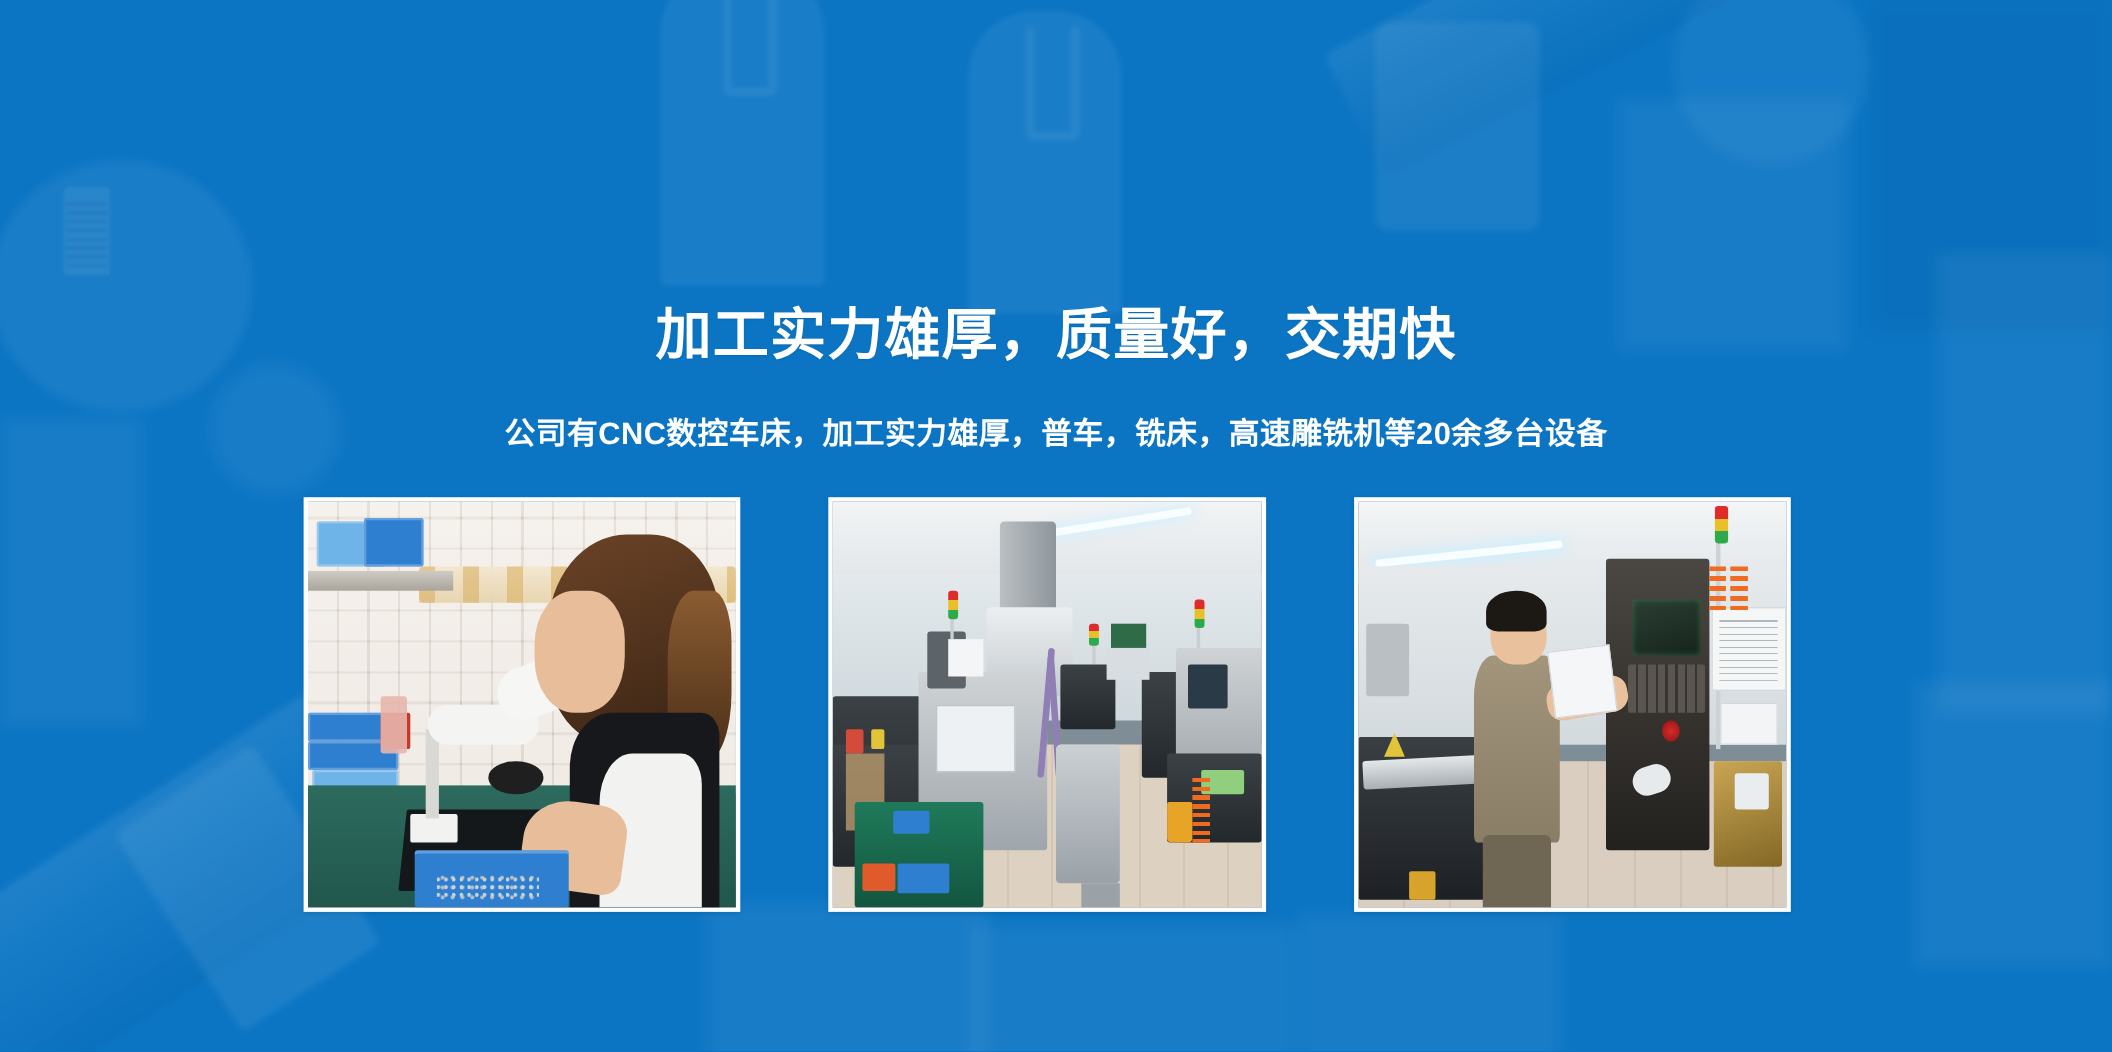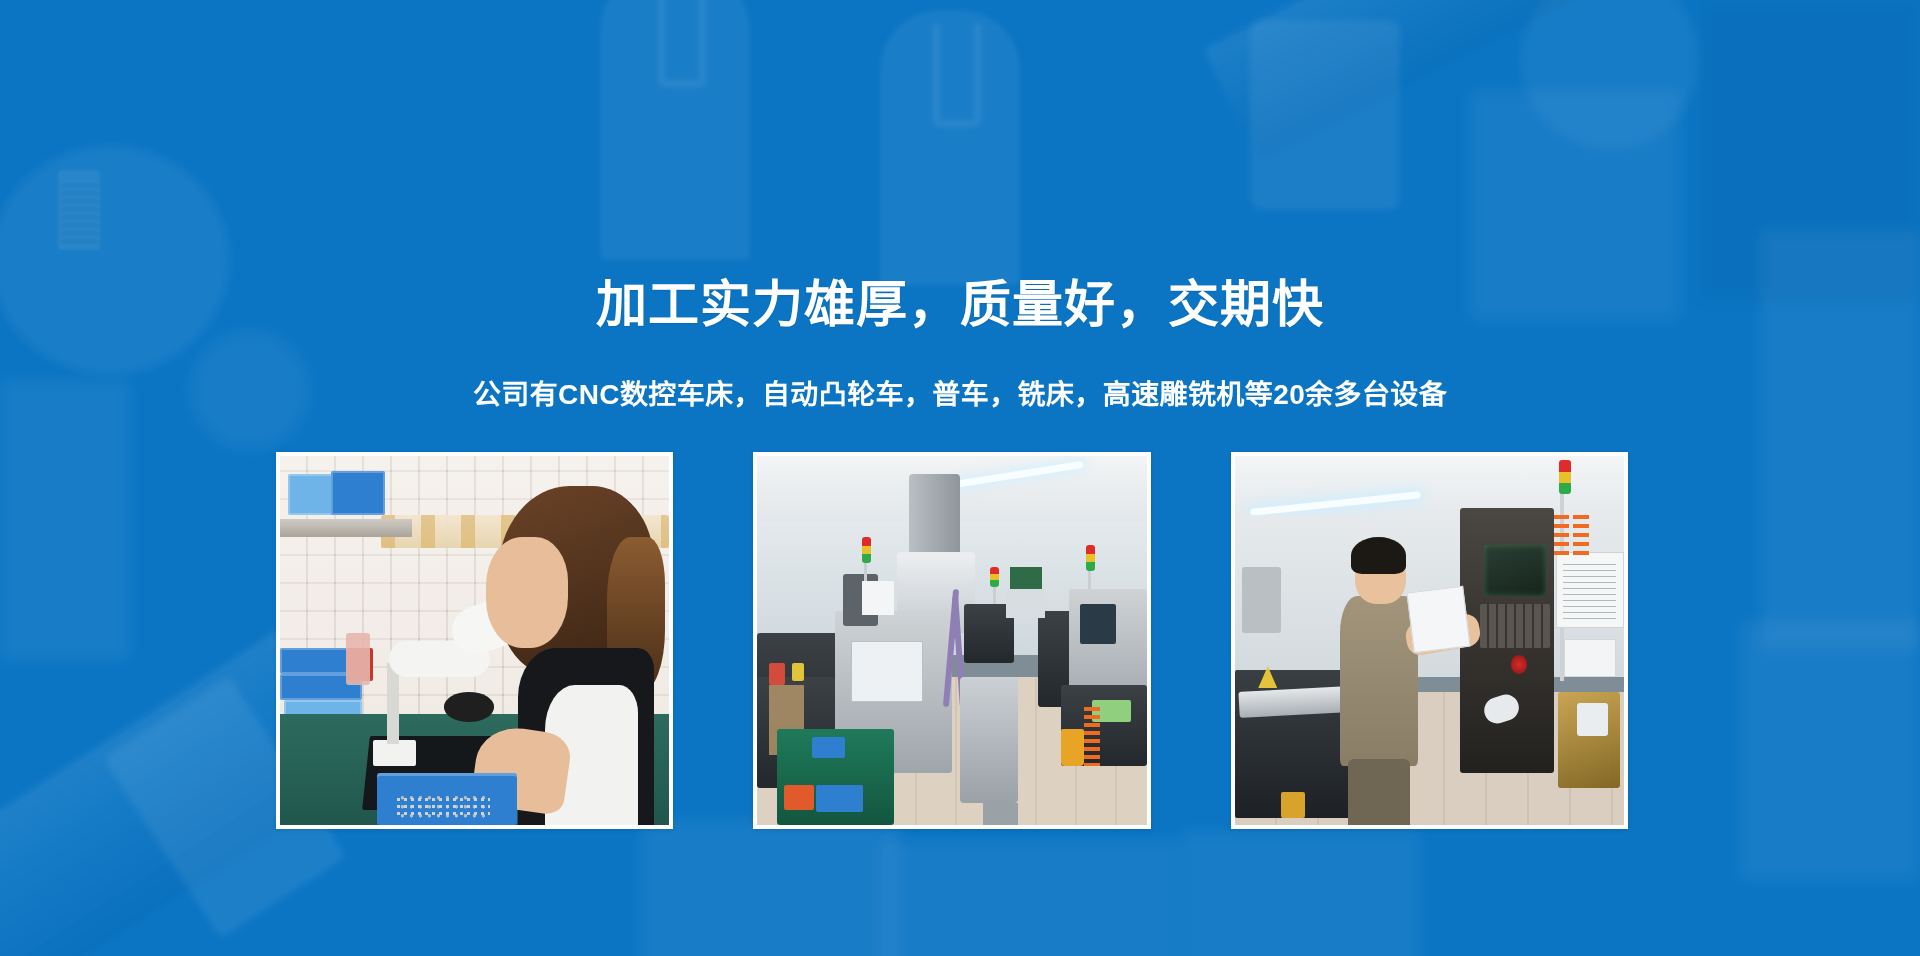--- a/index.html
+++ b/index.html
@@ -333,21 +333,21 @@
 
     <div class="bolt-bl"></div>
     <div class="bolt-bl-head"></div>
 
     <div class="wm round soft" style="left:190px;top:330px;width:120px;height:120px;"></div>
     <div class="wm soft" style="left:0px;top:380px;width:130px;height:280px;"></div>
   </div>
 
   <div class="content">
     <h1 class="headline">加工实力雄厚，质量好，交期快</h1>
-    <p class="subline">公司有CNC数控车床，自动凸轮车，普车，铣床，高速雕铣机等20余多台设备</p>
+    <p class="subline">公司有CNC数控车床，加工实力雄厚，普车，铣床，高速雕铣机等20余多台设备</p>
   </div>
 
   <div class="gallery">
 
     <figure class="photo">
       <div class="frame p1">
         <div class="wall"></div>
         <div class="frieze"></div>
         <div class="shelf"></div>
         <div class="basket lt d" style="left:2%;top:5%;width:16%;height:11%;"></div>

